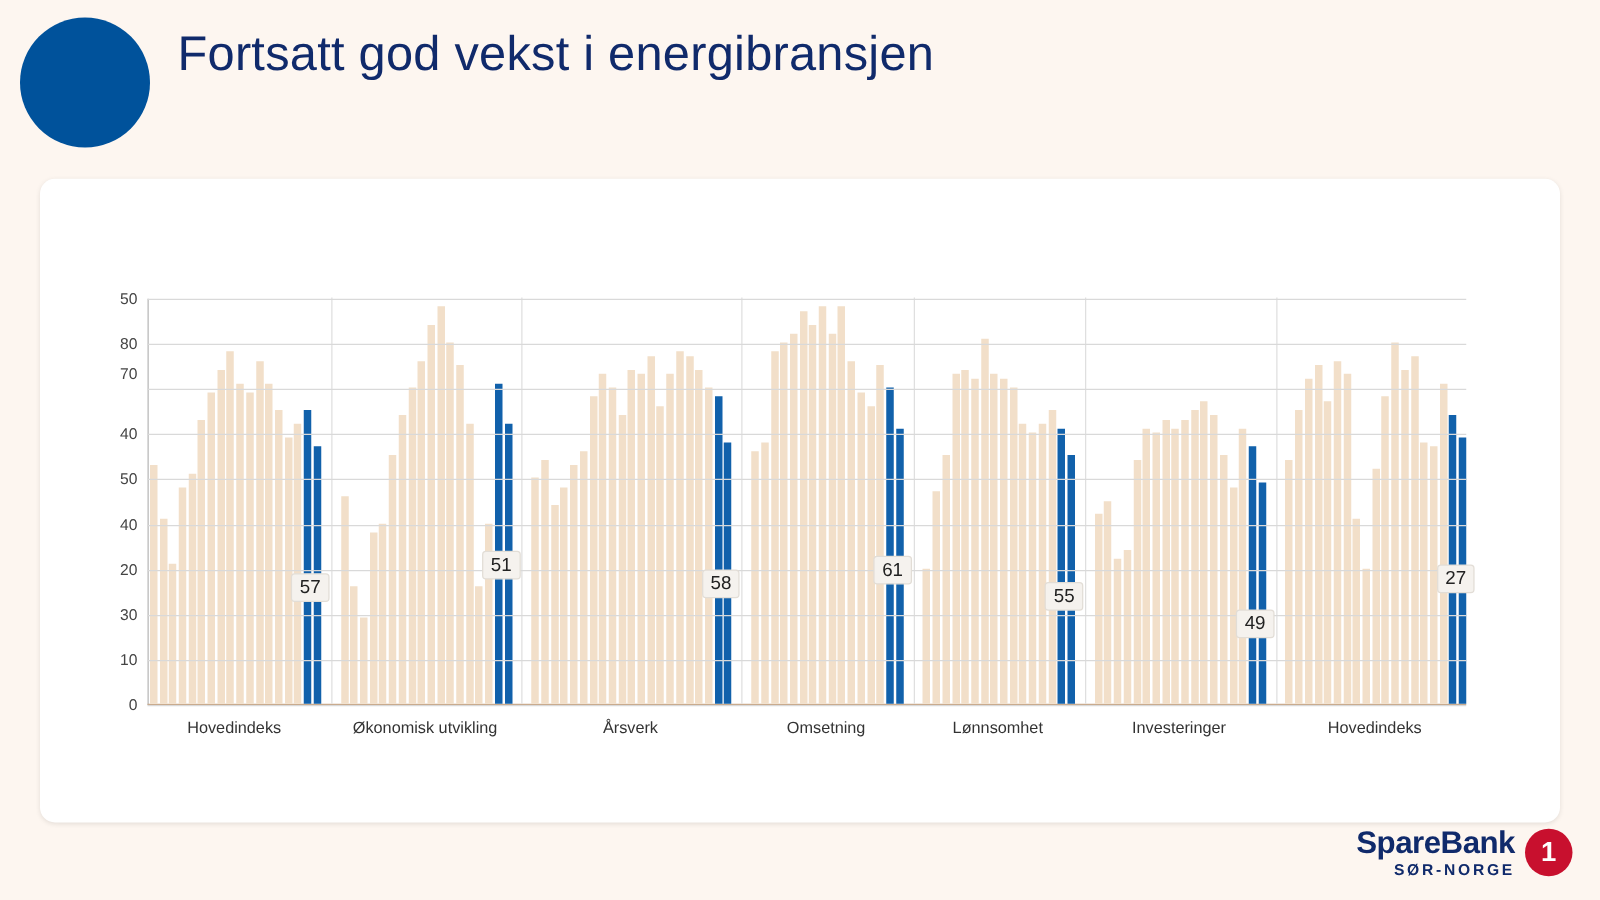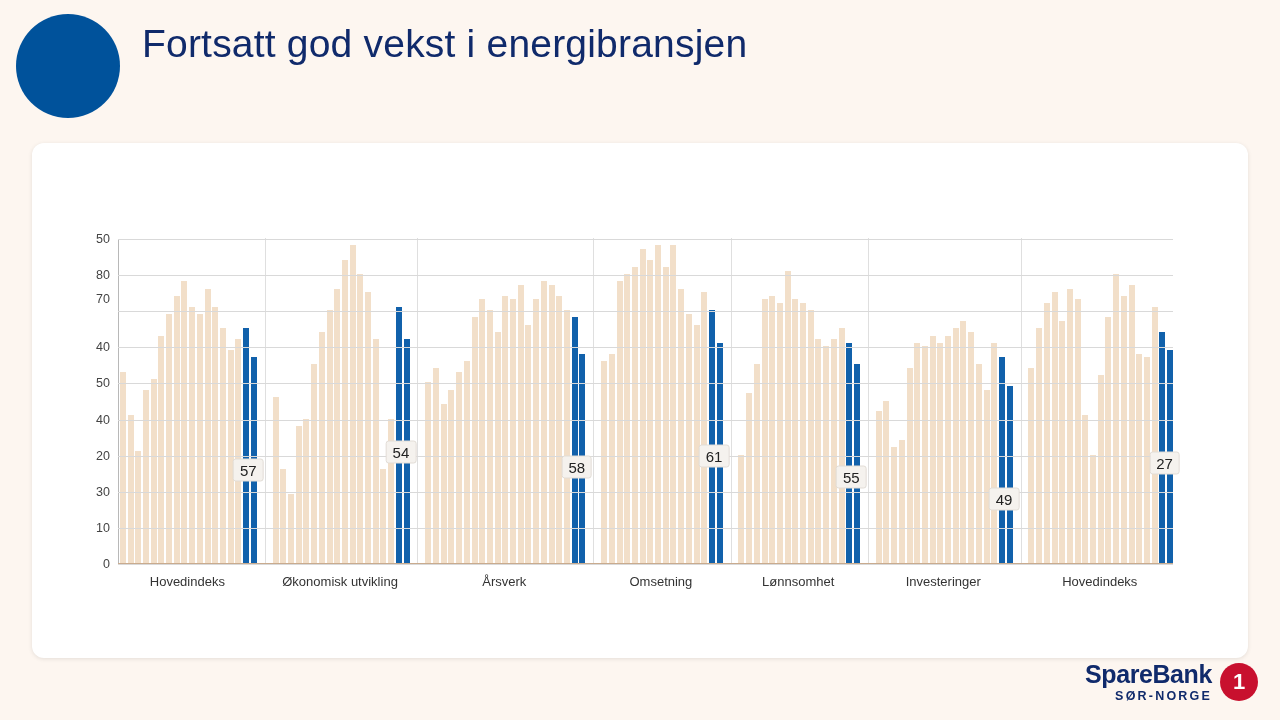--- a/index.html
+++ b/index.html
@@ -357,21 +357,21 @@
           <div class="ytick" style="top: 108.333px;">40</div>
           <div class="gridline" style="top: 72.2222px;"></div>
           <div class="ytick" style="top: 60px;">70</div>
           <div class="gridline" style="top: 36.1111px;"></div>
           <div class="ytick" style="top: 36.1111px;">80</div>
           <div class="gridline" style="top: 0px;"></div>
           <div class="ytick" style="top: 0px;">50</div>
           <div class="cat-label" style="left: 69.3571px; top: 335px;">Hovedindeks</div>
           <div class="value-label" style="left: 130.237px; top: 231.167px;">57</div>
           <div class="cat-label" style="left: 222.071px; top: 335px;">Økonomisk utvikling</div>
-          <div class="value-label" style="left: 282.952px; top: 213.111px;">54</div>
+          <div class="value-label" style="left: 282.952px; top: 213.111px;">51</div>
           <div class="cat-label" style="left: 386.345px; top: 335px;">Årsverk</div>
           <div class="value-label" style="left: 458.785px; top: 227.556px;">58</div>
           <div class="cat-label" style="left: 542.913px; top: 335px;">Omsetning</div>
           <div class="value-label" style="left: 596.087px; top: 216.722px;">61</div>
           <div class="cat-label" style="left: 680.214px; top: 335px;">Lønnsomhet</div>
           <div class="value-label" style="left: 733.388px; top: 238.389px;">55</div>
           <div class="cat-label" style="left: 825.222px; top: 335px;">Investeringer</div>
           <div class="value-label" style="left: 886.102px; top: 260.056px;">49</div>
           <div class="cat-label" style="left: 981.79px; top: 335px;">Hovedindeks</div>
           <div class="value-label" style="left: 1046.52px; top: 223.944px;">27</div>

